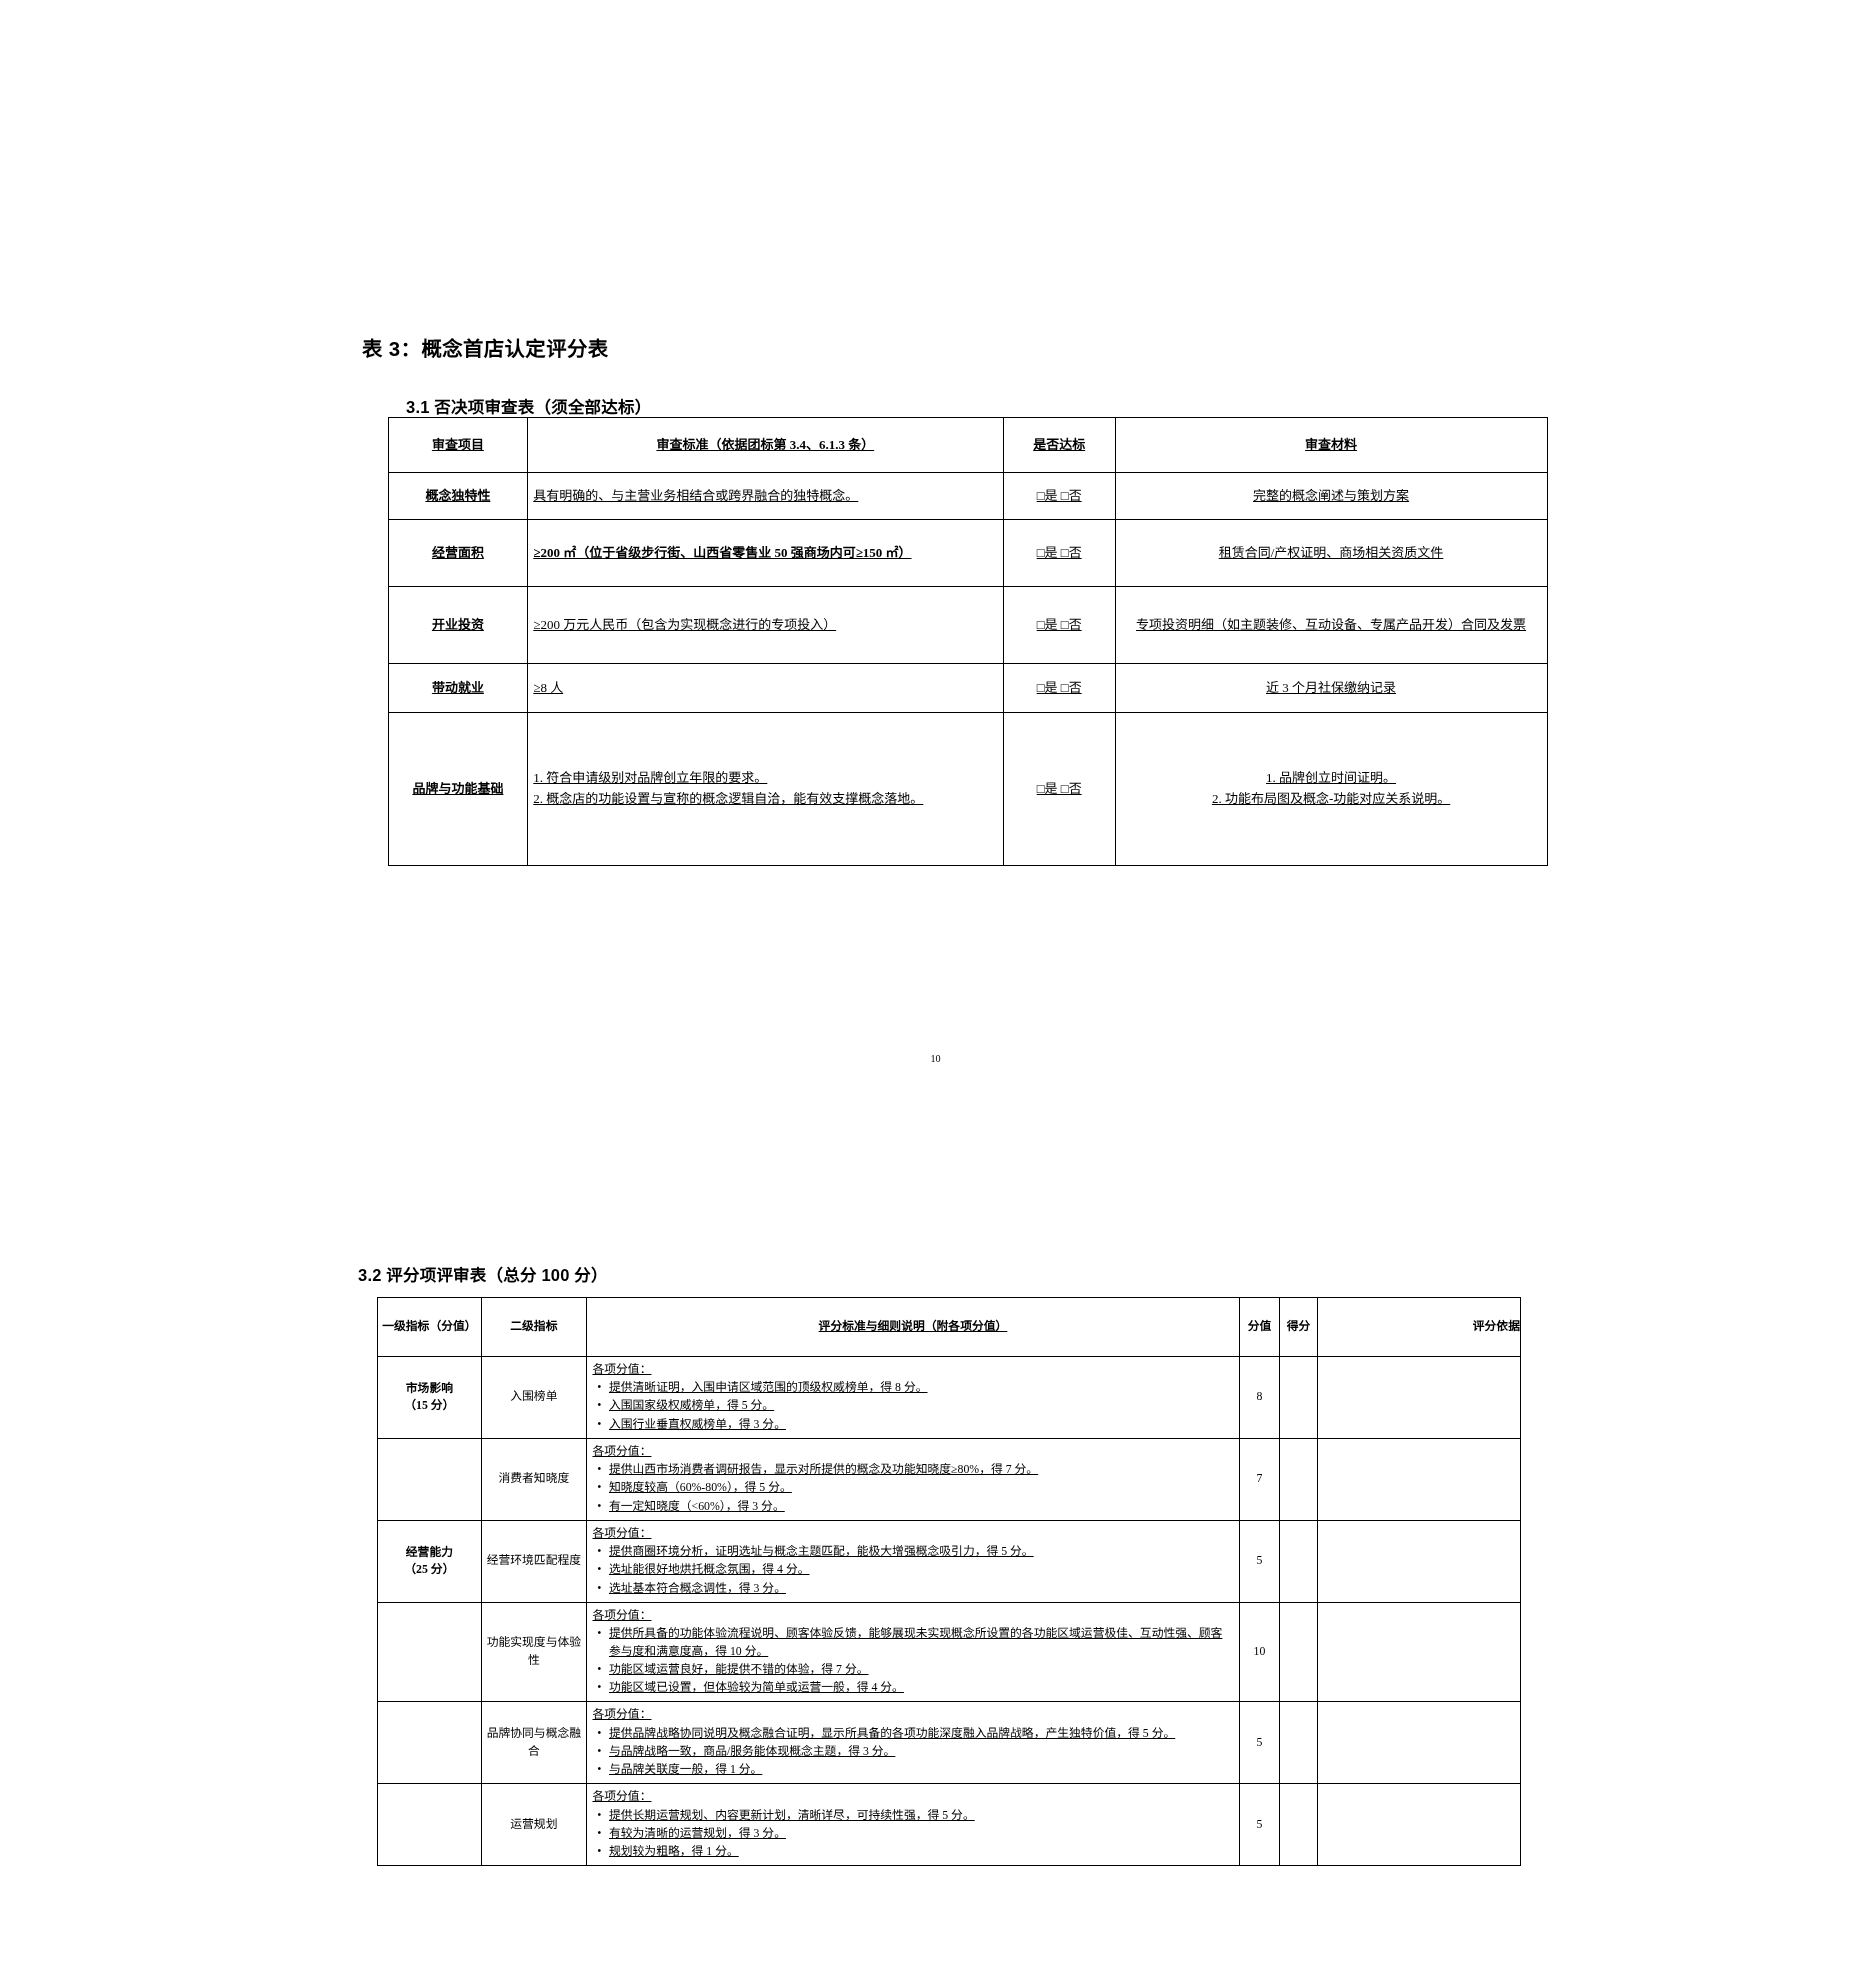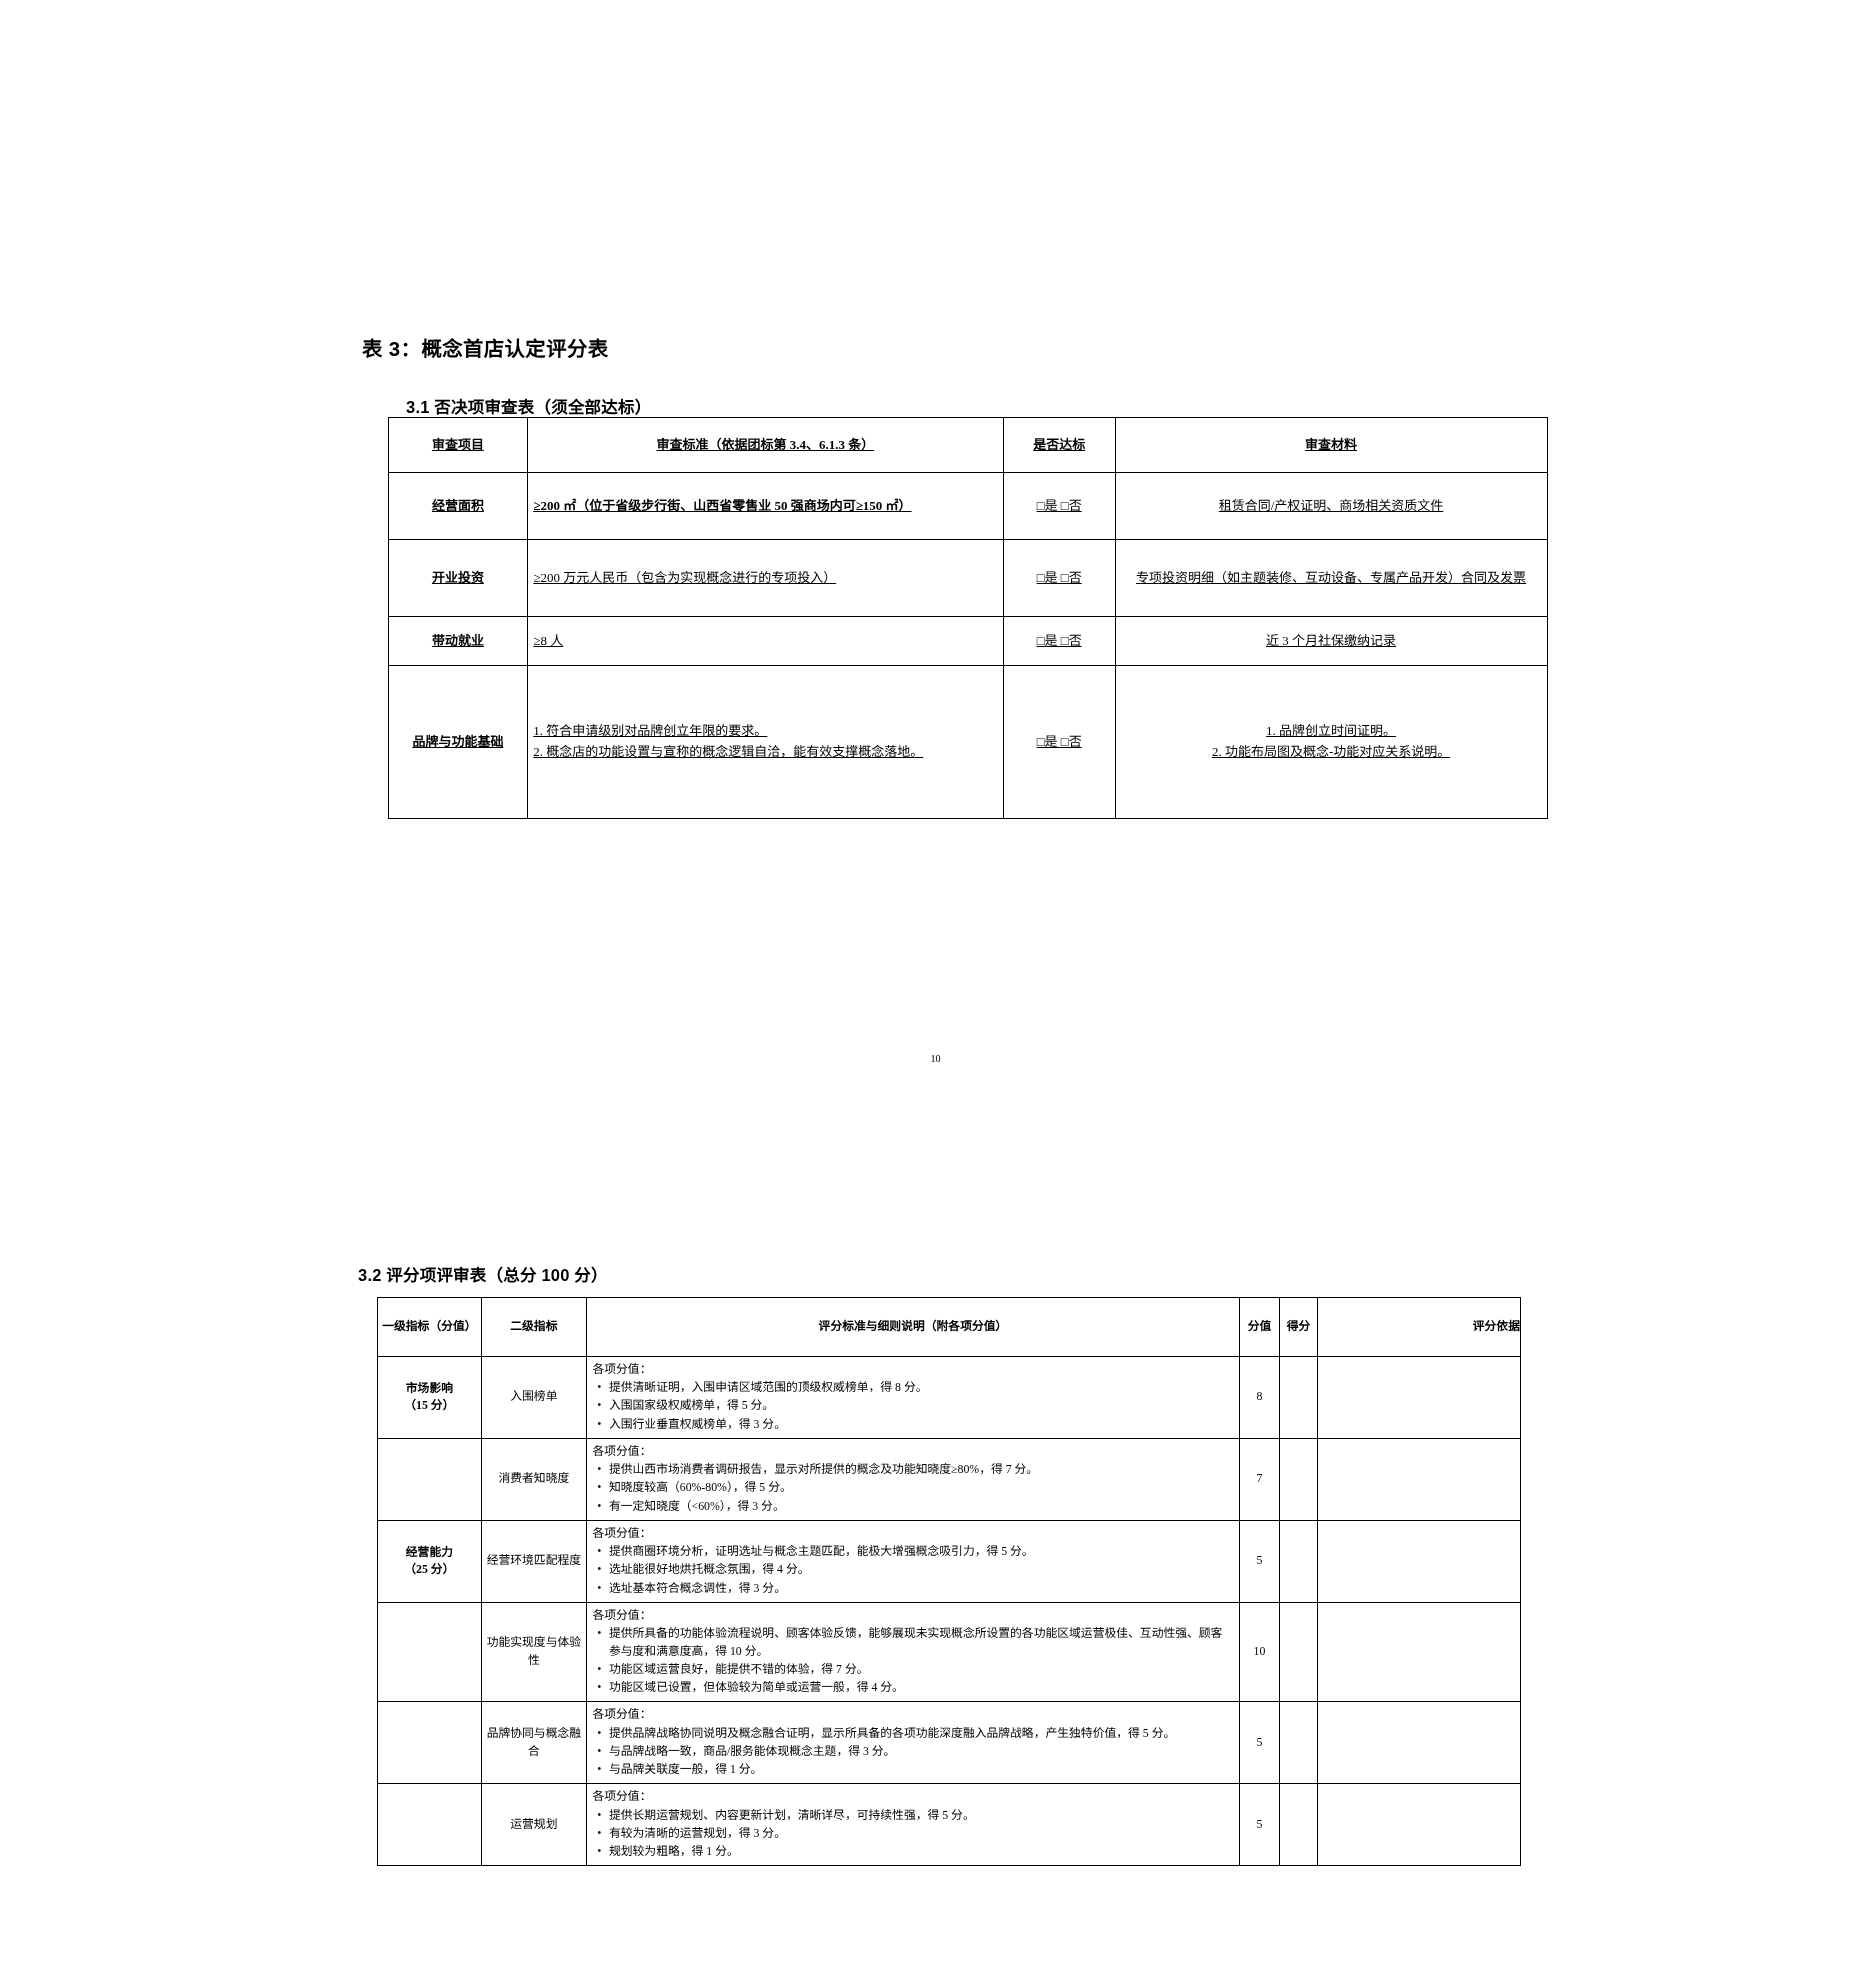--- a/index.html
+++ b/index.html
@@ -91,21 +91,21 @@
     left: 377px;
     top: 1297px;
     width: 1116px;
   }
   #table2 td {
     font-size: 11.8px;
     line-height: 1.5;
   }
   #table2 .c-l1   { width: 98px;  text-align: center; font-weight: bold; padding: 3.9px 2.4px; }
   #table2 .c-l2   { width: 98px;  text-align: center; padding: 3.9px 3.1px; }
-  #table2 .c-crit { width: 641px; text-align: left;   padding: 3.9px 5.5px; }
+  #table2 .c-crit { width: 641px; text-align: left;   padding: 3.9px 5.5px; text-decoration: underline; }
   #table2 .c-pts  { width: 39px;  text-align: center; }
   #table2 .c-got  { width: 37px;   text-align: center; }
   #table2 .c-basis{ width: 202px;  text-align: right; }
   #table2 thead td { font-weight: bold; text-align: center; height: 50px; }
 
   #table2 .rowA { height: 75px; }
   #table2 .rowB { height: 66px; }
   #table2 .rowC { height: 61px; }
   #table2 .rowD { height: 77px; }
   #table2 .rowE { height: 73px; }
@@ -152,20 +152,26 @@
   <table class="doc-table" id="table1">
     <thead>
       <tr class="r-h">
         <td class="c-item">审查项目</td>
         <td class="c-std" style="text-align:center;">审查标准（依据团标第 3.4、6.1.3 条）</td>
         <td class="c-meet">是否达标</td>
         <td class="c-mat">审查材料</td>
       </tr>
     </thead>
     <tbody>
+      <tr class="r1">
+        <td class="c-item">概念独特性</td>
+        <td class="c-std">具有明确的、与主营业务相结合或跨界融合的独特概念。</td>
+        <td class="c-meet">□是  □否</td>
+        <td class="c-mat">完整的概念阐述与策划方案</td>
+      </tr>
       <tr class="r3">
         <td class="c-item">经营面积</td>
         <td class="c-std" style="font-weight:bold;">≥200 ㎡（位于省级步行街、山西省零售业 50 强商场内可≥150 ㎡）</td>
         <td class="c-meet">□是  □否</td>
         <td class="c-mat">租赁合同/产权证明、商场相关资质文件</td>
       </tr>
       <tr class="r4">
         <td class="c-item">开业投资</td>
         <td class="c-std">≥200 万元人民币（包含为实现概念进行的专项投入）</td>
         <td class="c-meet">□是  □否</td>

